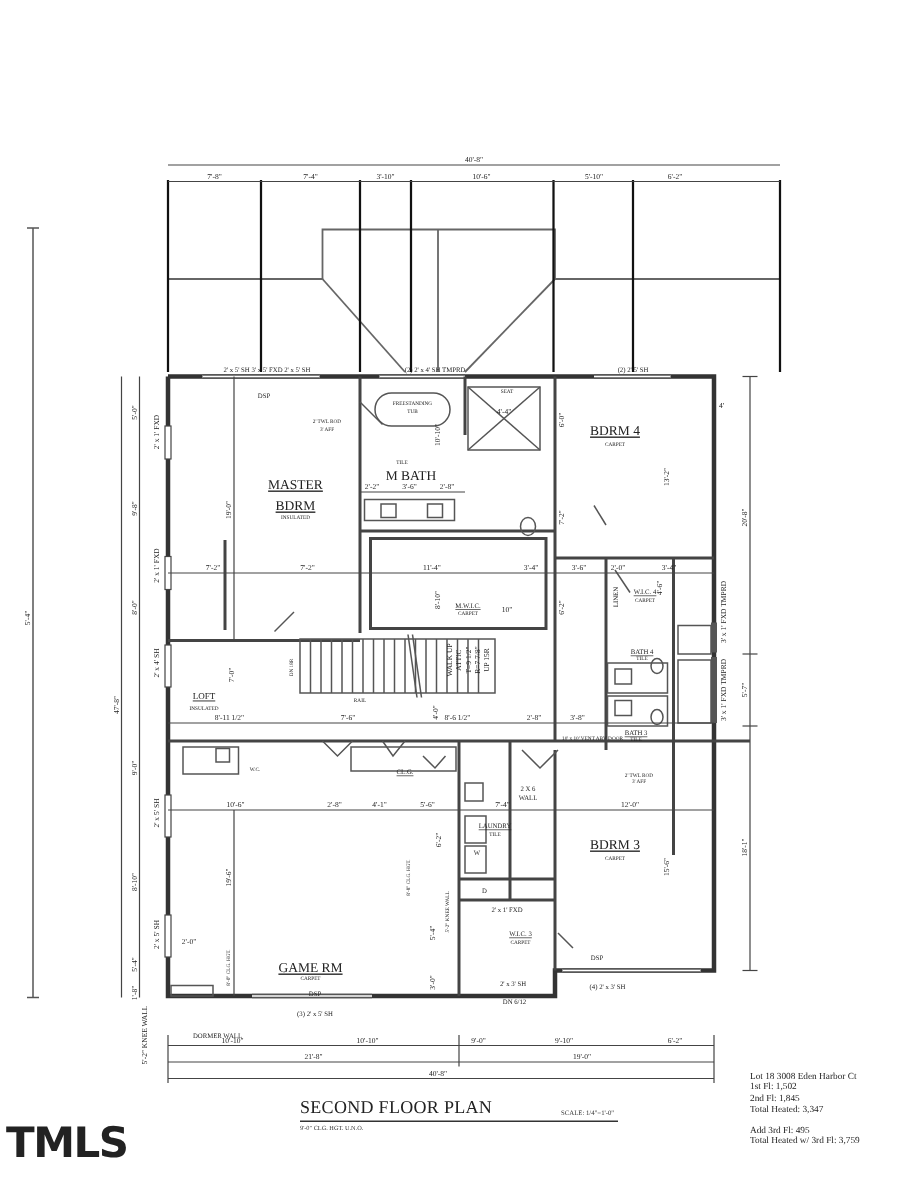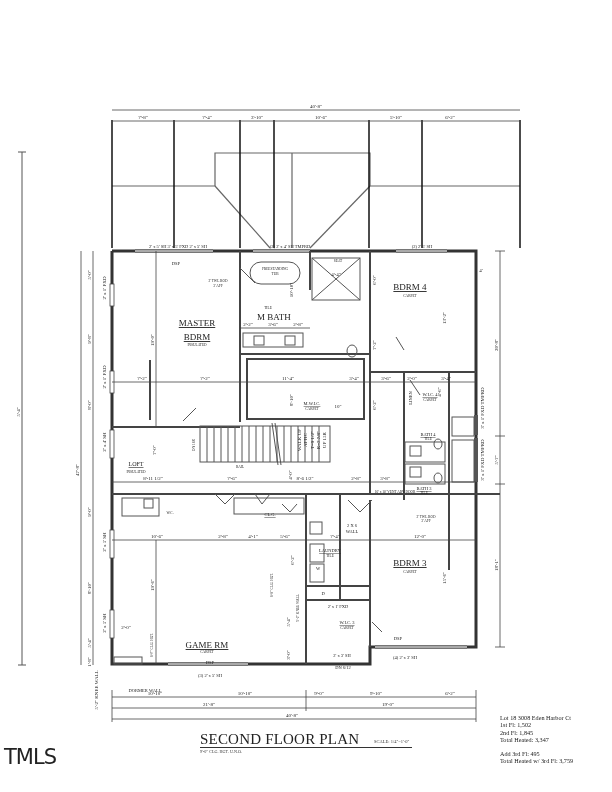--- a/index.html
+++ b/index.html
@@ -15,26 +15,26 @@
   .t { font-family: "Liberation Serif", serif; fill: #222; }
   .dim { font-size: 5px; }
   .room { font-size: 9px; text-decoration: underline; }
   .sm { font-size: 3.5px; }
   .note { font-size: 4.5px; }
   .info { position: absolute; left: 500px; top: 714px; font-family: "Liberation Serif", serif;
           font-size: 6.2px; line-height: 7.3px; color: #222; }
   .info div { white-space: nowrap; }
   .info .gap { height: 7px; }
   .title { position: absolute; left: 200px; top: 731px; font-family: "Liberation Serif", serif;
-           font-size: 15px; letter-spacing: 0.2px; color: #222; white-space: nowrap; }
+           font-size: 12px; letter-spacing: 0.2px; color: #222; white-space: nowrap; }
   .title-line { position: absolute; left: 200px; top: 747px; width: 212px; height: 1px; background: #333; }
   .subtitle { position: absolute; left: 200px; top: 749px; font-size: 4.2px; color: #333; white-space: nowrap; }
   .scale { position: absolute; left: 374px; top: 739px; font-size: 4.5px; color: #333; white-space: nowrap; }
   .logo { position: absolute; left: 4px; top: 745px; font-family: "DejaVu Sans", sans-serif;
-          font-size: 21px; color: #222; letter-spacing: -1px; font-weight: 400; }
+          font-size: 28px; color: #222; letter-spacing: -1px; font-weight: 700; }
 </style>
 </head>
 <body>
 
 <svg id="plan" viewBox="0 0 612 792" xmlns="http://www.w3.org/2000/svg">
 
   <g>
     <polyline class="rl" points="112,186 215,186 215,153 370,153 370,186 520,186"></polyline>
     <line class="rl" x1="215" y1="186" x2="270" y2="248"></line>
     <line class="rl" x1="370" y1="186" x2="310" y2="248"></line>

